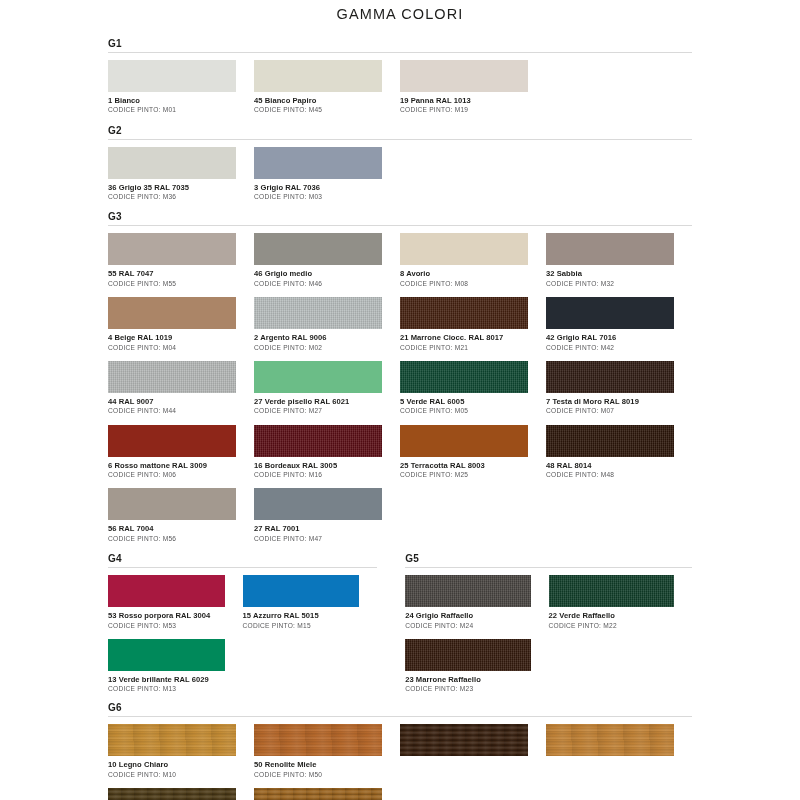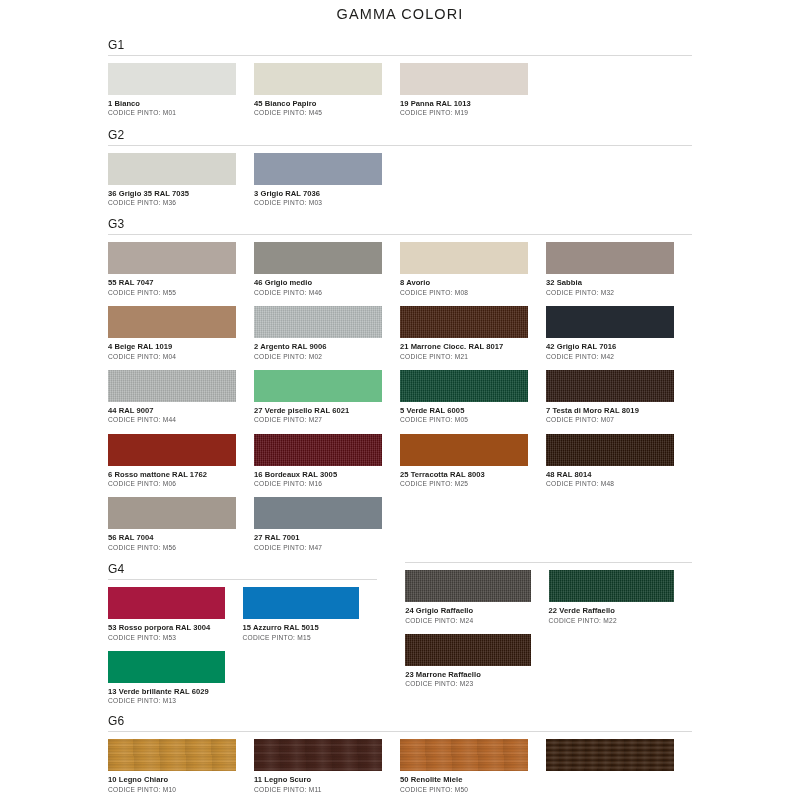--- a/index.html
+++ b/index.html
@@ -38,22 +38,22 @@
 
   
   .content {
     padding: 0 108px 0 108px;
   }
 
   
   .group { margin-bottom: 1px; }
 
   .group-header {
-    font-size: 12px;
-    font-weight: 400;
+    font-size: 10px;
+    font-weight: 700;
     letter-spacing: 0.2px;
     color: #1d1d1b;
     padding-bottom: 3px;
   }
   .group-rule {
     height: 1px;
     background: #d9d9d9;
     margin-bottom: 7px;
   }
 
@@ -236,21 +236,21 @@
               <div class="swatch-name">5 Verde RAL 6005</div>
               <div class="swatch-code">CODICE PINTO: M05</div>
             </div>
             <div class="swatch-cell">
               <div class="swatch-chip tex-metal" style="background-color: rgb(46, 26, 18);"></div>
               <div class="swatch-name">7 Testa di Moro RAL 8019</div>
               <div class="swatch-code">CODICE PINTO: M07</div>
             </div>
             <div class="swatch-cell">
               <div class="swatch-chip" style="background-color: rgb(142, 38, 25);"></div>
-              <div class="swatch-name">6 Rosso mattone RAL 1762</div>
+              <div class="swatch-name">6 Rosso mattone RAL 3009</div>
               <div class="swatch-code">CODICE PINTO: M06</div>
             </div>
             <div class="swatch-cell">
               <div class="swatch-chip tex-metal" style="background-color: rgb(90, 13, 20);"></div>
               <div class="swatch-name">16 Bordeaux RAL 3005</div>
               <div class="swatch-code">CODICE PINTO: M16</div>
             </div>
             <div class="swatch-cell">
               <div class="swatch-chip" style="background-color: rgb(156, 78, 24);"></div>
               <div class="swatch-name">25 Terracotta RAL 8003</div>
@@ -291,20 +291,21 @@
               <div class="swatch-code">CODICE PINTO: M15</div>
             </div>
             <div class="swatch-cell">
               <div class="swatch-chip" style="background-color: rgb(0, 137, 90);"></div>
               <div class="swatch-name">13 Verde brillante RAL 6029</div>
               <div class="swatch-code">CODICE PINTO: M13</div>
             </div>
           </div>
       </div>
       <div class="band-col right">
+        <div class="group-header">G5</div>
         <div class="group-rule"></div>
         <div class="swatch-grid" id="grid-g5">
             <div class="swatch-cell">
               <div class="swatch-chip tex-metal" style="background-color: rgb(71, 67, 63);"></div>
               <div class="swatch-name">24 Grigio Raffaello</div>
               <div class="swatch-code">CODICE PINTO: M24</div>
             </div>
             <div class="swatch-cell">
               <div class="swatch-chip tex-metal" style="background-color: rgb(16, 61, 40);"></div>
               <div class="swatch-name">22 Verde Raffaello</div>
@@ -322,25 +323,20 @@
     <div class="group">
       <div class="group-header">G6</div>
       <div class="group-rule"></div>
       <div class="swatch-grid" id="grid-g6">
           <div class="swatch-cell">
             <div class="swatch-chip tex-wood" style="background-color: rgb(200, 143, 54);"></div>
             <div class="swatch-name">10 Legno Chiaro</div>
             <div class="swatch-code">CODICE PINTO: M10</div>
           </div>
           <div class="swatch-cell">
-            <div class="swatch-chip tex-wood" style="background-color: rgb(71, 36, 28);"></div>
-            <div class="swatch-name">11 Legno Scuro</div>
-            <div class="swatch-code">CODICE PINTO: M11</div>
-          </div>
-          <div class="swatch-cell">
             <div class="swatch-chip tex-wood" style="background-color: rgb(185, 106, 44);"></div>
             <div class="swatch-name">50 Renolite Miele</div>
             <div class="swatch-code">CODICE PINTO: M50</div>
           </div>
           <div class="swatch-cell">
             <div class="swatch-chip tex-grain" style="background-color: rgb(56, 32, 15);"></div>
           </div>
           <div class="swatch-cell">
             <div class="swatch-chip tex-wood" style="background-color: rgb(195, 132, 56);"></div>
           </div>

